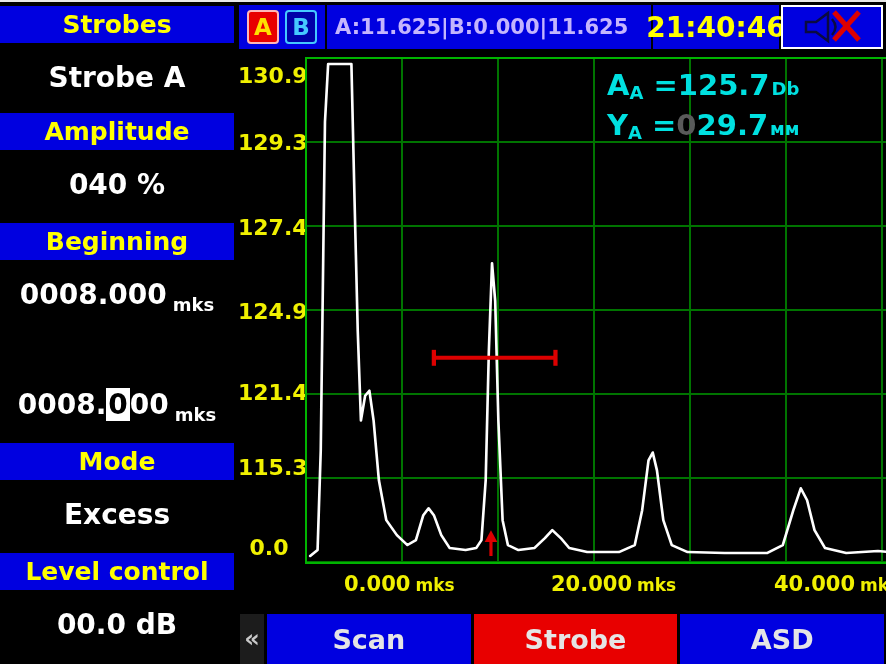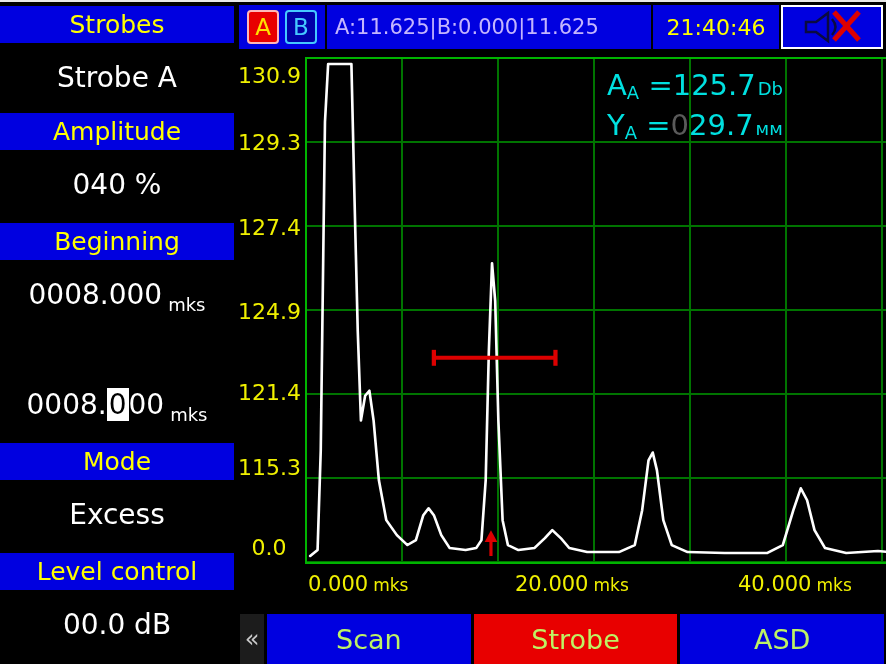--- a/index.html
+++ b/index.html
@@ -1,59 +1,59 @@
 <!DOCTYPE html>
 <html><head>
 <meta charset="utf-8">
 <style>
   html,body{margin:0;padding:0;background:#000;}
   .screen{
     position:relative;width:886px;height:664px;background:#000;overflow:hidden;
-    font-family:"DejaVu Sans","Liberation Sans",sans-serif;font-weight:normal;
+    font-family:"DejaVu Sans","Liberation Sans",sans-serif;font-weight:bold;
     border-top:2px solid #e8e8e8;box-sizing:border-box;
   }
   
   .sidebar{position:absolute;left:0;top:0;width:234px;height:662px;background:#000;}
   .srow{position:absolute;left:0;width:234px;display:flex;align-items:center;justify-content:center;box-sizing:border-box;}
   .shead{height:37px;background:#0000e0;color:#ffff00;font-size:25px;}
   .shead.red{background:#e80000;color:#ffffff;}
   .sval{height:54px;background:#000;color:#ffffff;font-size:28px;}
   .unit{font-size:18px;margin-left:6px;align-self:flex-end;padding-bottom:6px;}
   .cursor{background:#ffffff;color:#000;padding:0 2px;}
   
   .main{position:absolute;left:238px;top:0;width:648px;height:662px;}
   .topbar{position:absolute;left:0;top:2px;width:646px;height:46px;background:#0000e0;display:flex;align-items:stretch;box-sizing:border-box;border:1px solid #000;}
   .tb-ab{display:flex;gap:6px;padding:0 8px;border-right:2px solid #000;align-items:center;}
   .ab{width:28px;height:30px;display:flex;align-items:center;justify-content:center;font-size:23px;border-radius:4px;}
   .ab.a{background:#e80000;color:#ffe000;border:2px solid #ffb8b8;}
   .ab.b{background:#0000a8;color:#45c8ff;border:2px solid #45c8ff;}
   .tb-readout{flex:1;color:#c4b5fd;font-size:21px;display:flex;align-items:center;padding:12px 8px;border-right:2px solid #000;white-space:nowrap;}
-  .tb-time{width:126px;color:#ffff00;font-size:22px;display:flex;align-items:center;justify-content:center;border-right:2px solid #000;}
+  .tb-time{width:126px;color:#ffff00;font-size:28px;display:flex;align-items:center;justify-content:center;border-right:2px solid #000;}
   .tb-icon{width:102px;display:flex;align-items:center;justify-content:center;border:2px solid #ffffff;box-sizing:border-box;background:#0000e0;}
   
   .ylabel{position:absolute;left:0;width:62px;height:26px;color:#f0f000;font-size:22px;text-align:center;}
   .plot{
     position:absolute;left:67px;top:55px;width:572px;height:503px;
     border:2px solid #00b400;background-color:#000;
     background-image:
       repeating-linear-gradient(to right, transparent 0, transparent 94px, #007400 94px, #007400 96px),
       repeating-linear-gradient(to bottom, transparent 0, transparent 82px, #007400 82px, #007400 84px);
     padding-left: 37px;
   }
   .plot-svg{position:absolute;left:0;top:0;width:100%;height:100%;}
   .anno{position:absolute;left:300px;top:10px;color:#00e0e0;font-size:29px;line-height:33px;white-space:nowrap;}
   .anno .sub{font-size:18px;vertical-align:-4px;}
   .anno .small-unit{font-size:18px;margin-left:2px;}
   .anno .dim{color:#5a5a5a;}
-  .xlabel{position:absolute;top:570px;color:#f0f000;font-size:21px;white-space:nowrap;}
+  .xlabel{position:absolute;top:570px;color:#f0f000;font-size:21px;white-space:nowrap;margin-left:36px;}
   .xlabel .unit-sm{font-size:17px;margin-left:5px;}
   
   .bottombar{position:absolute;left:2px;top:612px;width:644px;height:50px;display:flex;gap:3px;}
   .collapse{width:24px;background:#1c1c1c;color:#c8c8c8;font-size:24px;display:flex;align-items:center;justify-content:center;}
-  .tab{flex:1;background:#0000e0;color:#bef264;font-size:27px;display:flex;align-items:center;justify-content:center;cursor:default;}
+  .tab{flex:1;background:#0000e0;color:#e5e5e5;font-size:27px;display:flex;align-items:center;justify-content:center;cursor:default;}
   .tab.active{background:#e80000;}
 </style>
 </head>
 <body>
 
 <div class="screen">
 
   <aside class="sidebar">
     <div class="srow shead" style="top:4px">
         <span>Strobes</span>

